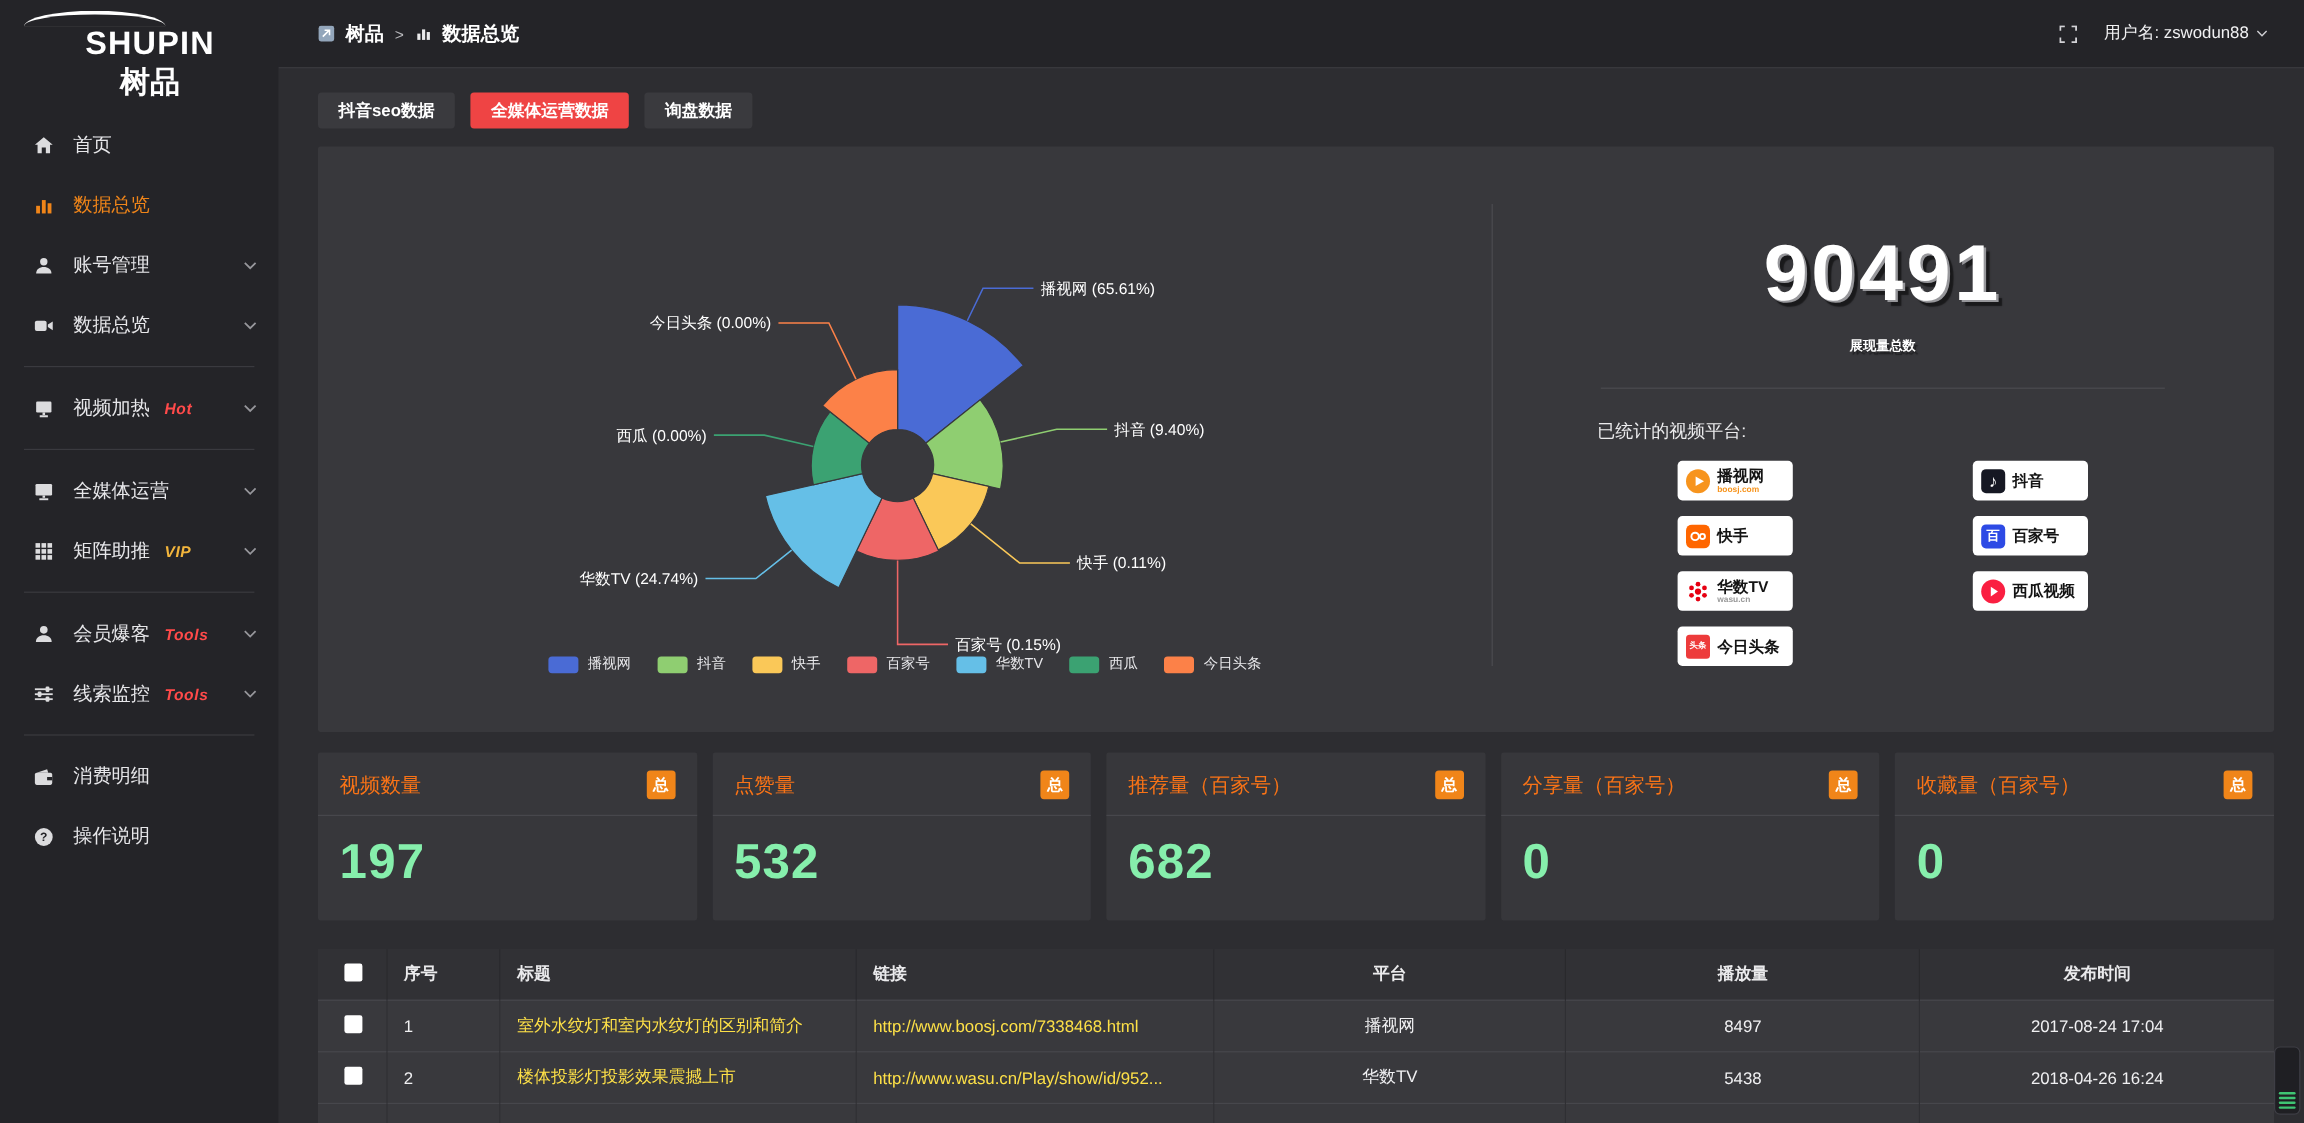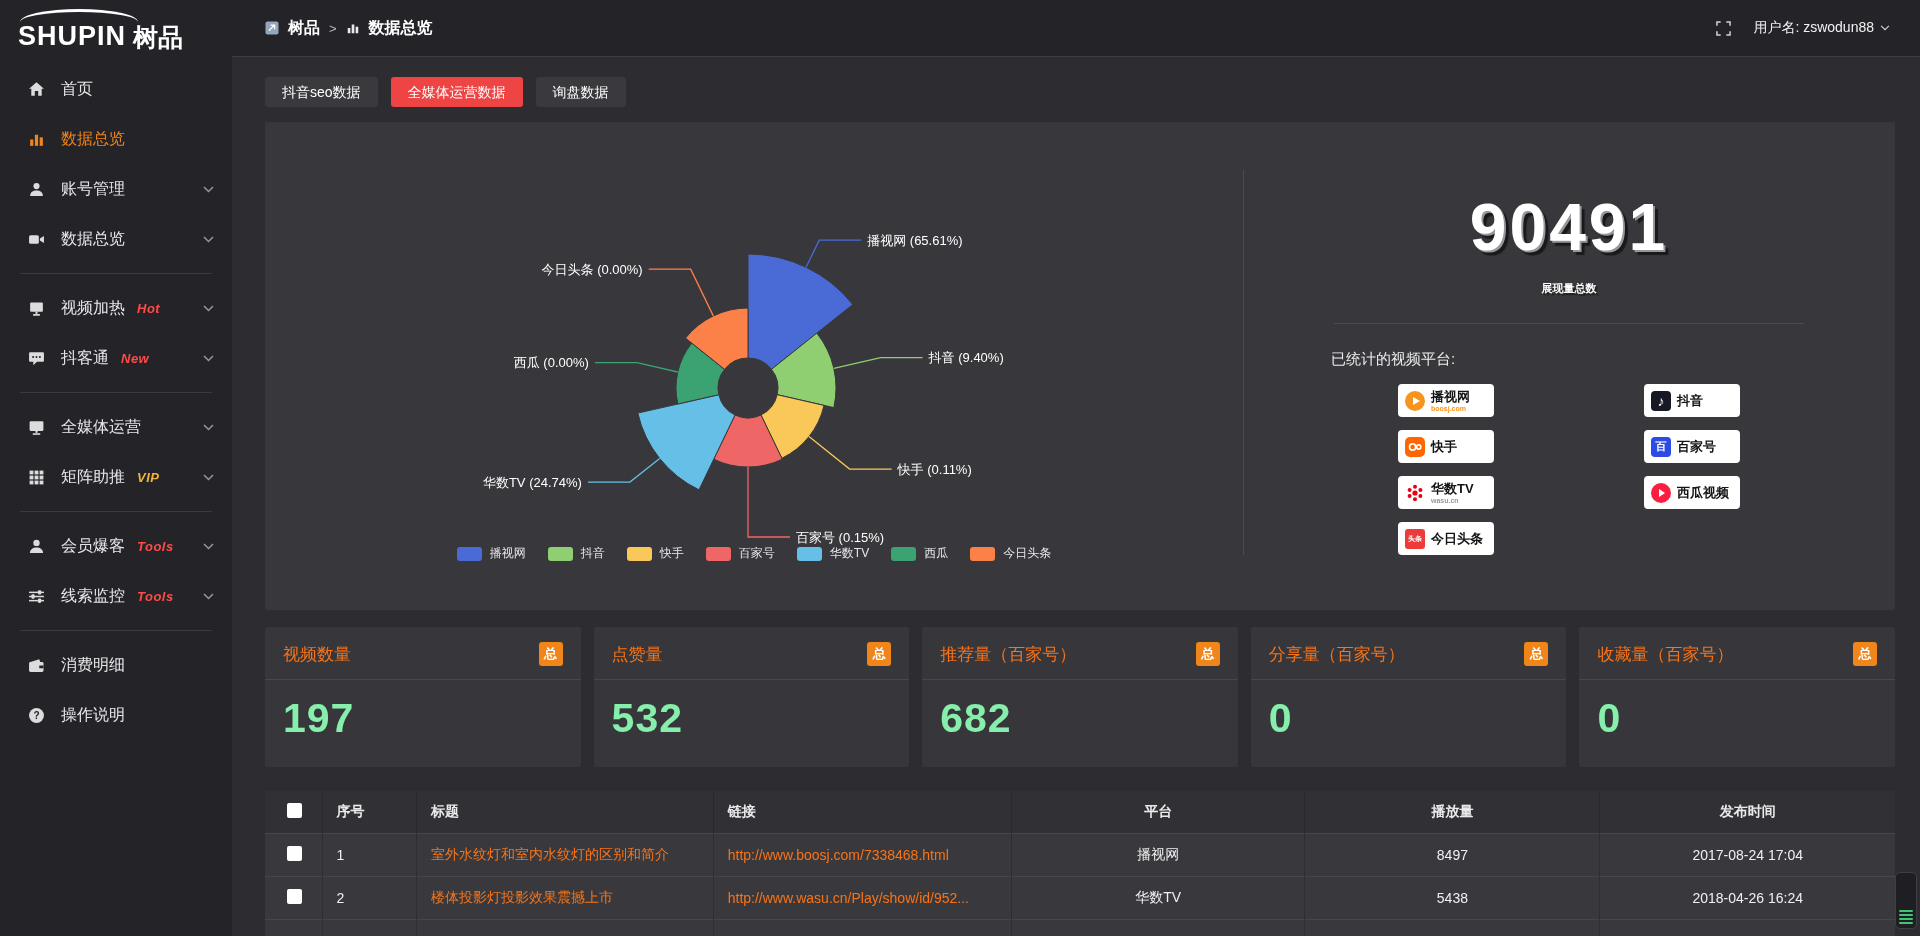--- a/index.html
+++ b/index.html
@@ -8,21 +8,21 @@
     width:1920px; height:936px; overflow:hidden;
     background:#2d2d31; color:#fff;
     font-family:"Liberation Sans","DejaVu Sans",sans-serif;
   }
   .app { position:relative; width:1920px; height:936px; background:#2d2d31; overflow:hidden; }
 
   
   .sidebar { position:absolute; left:0; top:0; bottom:0; width:232px; background:#242428; z-index:3; }
   .logo { padding:9px 0 0 18px; }
   .logo-arc { width:118px; height:13px; border-top:3px solid #fff; border-radius:50% 50% 0 0 / 100% 100% 0 0; margin:0 0 1px 2px; }
-  .logo-row { display:flex; align-items:flex-end; gap:7px; }
+  .logo-row { display:flex; align-items:center; gap:7px;flex-direction:column; }
   .logo-en { font-size:27px; font-weight:800; letter-spacing:1px; line-height:1; }
   .logo-cn { font-size:25px; font-weight:800; line-height:1; }
   .side-menu { margin-top:14px; }
   .side-item { height:50px; display:flex; align-items:center; padding:0 18px 0 27px; cursor:pointer; color:#e7e7ea; }
   .side-icon { width:19px; height:19px; display:inline-flex; align-items:center; justify-content:center; color:#dcdcde; flex:none; }
   .side-icon svg { display:block; }
   .side-label { font-size:16px; margin-left:15px; white-space:nowrap; }
   .side-item.active { color:#f08519; }
   .side-item.active .side-icon { color:#f08519; }
   .side-badge { font-size:13px; font-weight:700; font-style:italic; margin-left:12px; letter-spacing:.5px; }
@@ -34,21 +34,21 @@
             border-bottom:1px solid #3e3e43; display:flex; align-items:center; padding:0 30px 0 33px; }
   .breadcrumb { display:flex; align-items:center; gap:9px; font-size:16px; font-weight:700; }
   .crumb-sep { color:#b9b9bd; font-size:13px; font-weight:400; }
   .topbar-right { margin-left:auto; display:flex; align-items:center; gap:22px; }
   .fullscreen-btn { display:inline-flex; cursor:pointer; }
   .user-menu { display:flex; align-items:center; gap:6px; font-size:14px; color:#f1f1f3; cursor:pointer; }
 
   
   .content { position:absolute; left:232px; top:57px; right:0; bottom:0; padding:20px 25px 0 33px; }
   .tabs { display:flex; gap:13px; }
-  .tab { padding:8px 17px; background:#3a3a3e; border-radius:3px; font-size:14px; font-weight:400; color:#fff; cursor:pointer; line-height:1; }
+  .tab { padding:8px 17px; background:#3a3a3e; border-radius:3px; font-size:14px; font-weight:700; color:#fff; cursor:pointer; line-height:1; }
   .tab.active { background:#ef4444; }
 
   
   .panel { margin-top:15px; height:488px; background:#38383c; border-radius:2px; display:flex; position:relative; }
   .chart-area { width:978px; flex:none; position:relative; }
   .chart-legend { position:absolute; left:0; right:0; top:423px; display:flex; justify-content:center; gap:22px; }
   .legend-item { display:flex; align-items:center; gap:8px; cursor:pointer; }
   .legend-swatch { width:25px; height:14px; border-radius:3px; }
   .legend-label { font-size:12px; color:#e7e7ea; }
 
@@ -79,21 +79,21 @@
 
   
   .data-table { width:100%; border-collapse:collapse; margin-top:24px; background:#39393d; font-size:14px; }
   .data-table th { background:#313135; font-weight:700; height:42px; color:#eaeaec; }
   .data-table td { height:43px; border-top:1px solid #47474c; color:#f0f0f2; }
   .data-table th, .data-table td { padding:0 14px; }
   .data-table .al { text-align:left; }
   .data-table .ac { text-align:center; }
   .data-table td + td, .data-table th + th { border-left:1px solid rgba(0,0,0,.16); }
   .cb { display:inline-block; width:15px; height:15px; background:#fff; border-radius:2px; margin-left:8px; cursor:pointer; }
-  .tbl-link { color:#f97316; text-decoration:none; cursor:pointer; }
+  .tbl-link { color:#fde047; text-decoration:none; cursor:pointer; }
 
   
   .float-widget { position:absolute; right:3px; top:872px; width:22px; height:57px; background:#1f1f23;
                   border:1px solid #3e3e45; border-radius:5px; z-index:6; display:flex; flex-direction:column;
                   justify-content:flex-end; gap:2px; padding:4px 3px; cursor:pointer; }
   .float-widget .stripe { height:2px; border-radius:1px; background:#3fc473; }
 
   text { font-family:"Liberation Sans","DejaVu Sans",sans-serif; }
 </style>
 </head>
@@ -160,37 +160,20 @@
         <div class="side-item">
           <span class="side-icon">
             <svg width="17" height="17" viewBox="0 0 16 16" fill="currentColor">
               <rect x="2" y="2.4" width="12" height="8.6" rx="1"></rect>
               <rect x="7" y="11" width="2" height="2"></rect>
               <rect x="4.8" y="13.2" width="6.4" height="1.6"></rect>
             </svg>
           </span>
           <span class="side-label">视频加热</span>
           <span class="side-badge" style="color: rgb(255, 74, 74);">Hot</span>
-          <span class="side-chevron">
-            <svg width="11" height="7" viewBox="0 0 11 7">
-              <polyline points="1,1 5.5,5.5 10,1" fill="none" stroke="#96969b" stroke-width="1.5"></polyline>
-            </svg>
-          </span>
-        </div>
-        <div class="side-item">
-          <span class="side-icon">
-            <svg width="17" height="17" viewBox="0 0 16 16" fill="currentColor">
-              <path d="M2 2h12a1 1 0 0 1 1 1v7a1 1 0 0 1-1 1H8.4L5 14.4V11H2a1 1 0 0 1-1-1V3a1 1 0 0 1 1-1z"></path>
-              <circle cx="4.8" cy="6.5" r=".95" fill="#242428"></circle>
-              <circle cx="8" cy="6.5" r=".95" fill="#242428"></circle>
-              <circle cx="11.2" cy="6.5" r=".95" fill="#242428"></circle>
-            </svg>
-          </span>
-          <span class="side-label">抖客通</span>
-          <span class="side-badge" style="color: rgb(255, 74, 74);">New</span>
           <span class="side-chevron">
             <svg width="11" height="7" viewBox="0 0 11 7">
               <polyline points="1,1 5.5,5.5 10,1" fill="none" stroke="#96969b" stroke-width="1.5"></polyline>
             </svg>
           </span>
         </div>
         <div class="side-divider"></div>
         <div class="side-item">
           <span class="side-icon">
             <svg width="17" height="17" viewBox="0 0 16 16" fill="currentColor">

